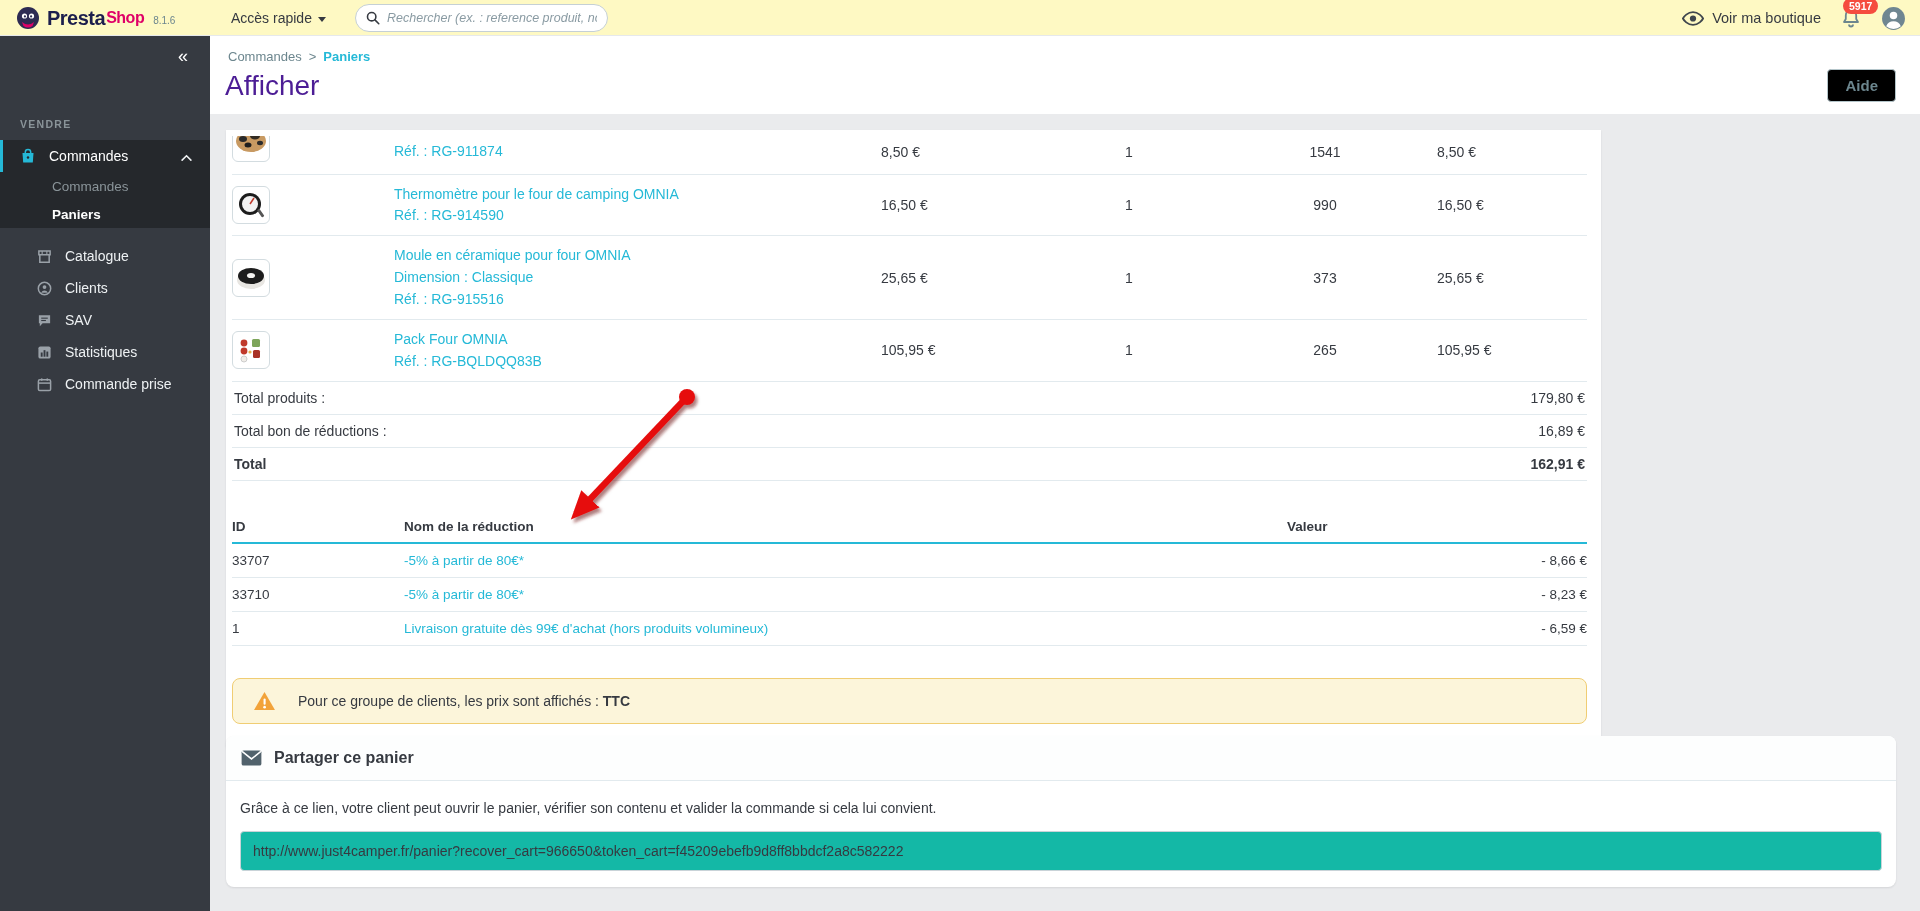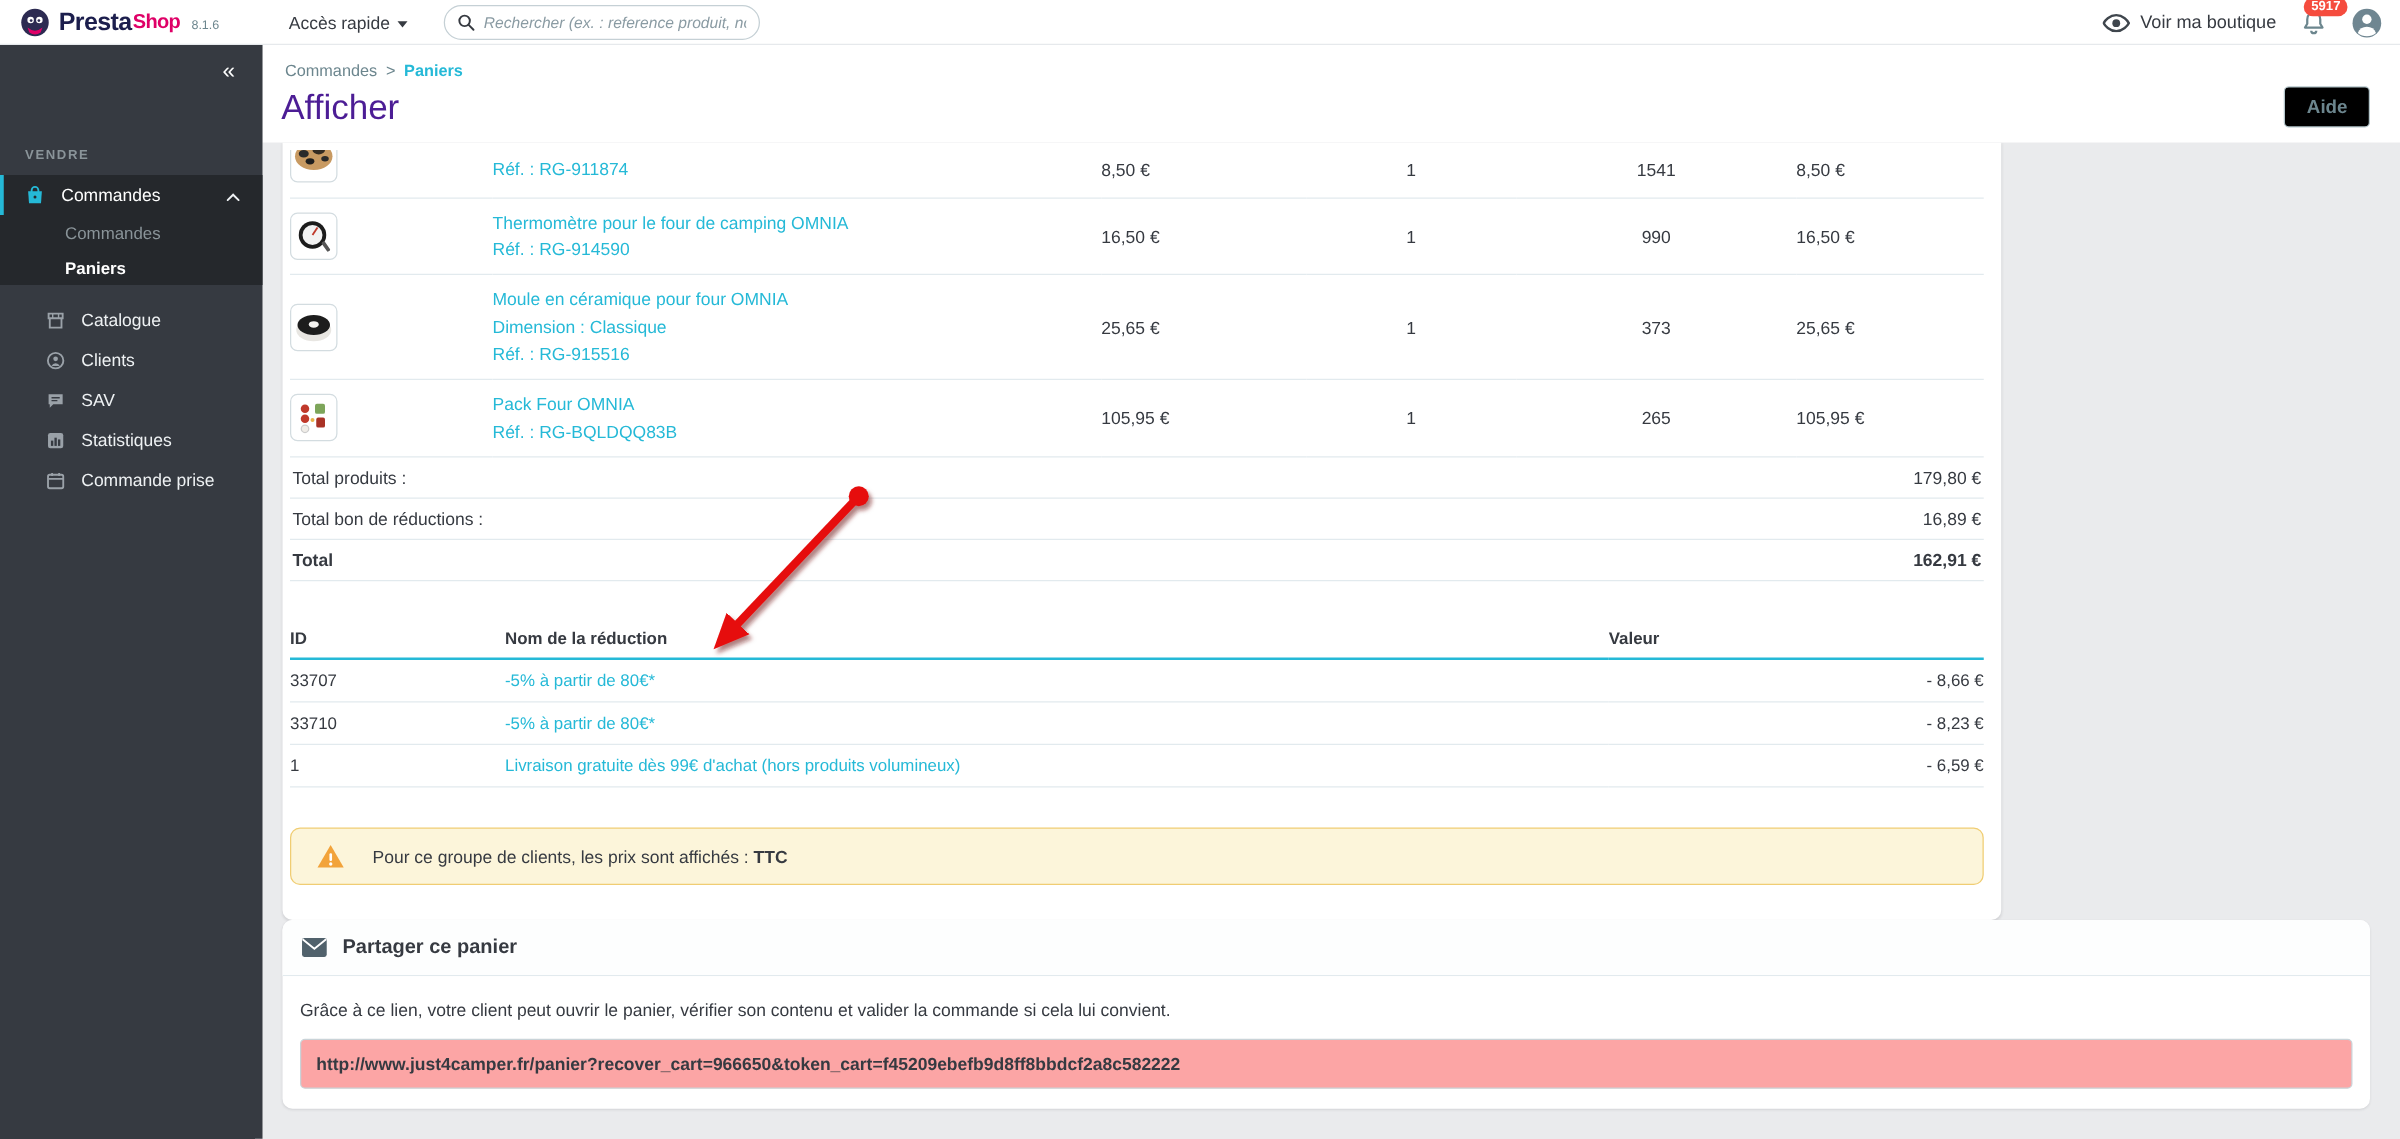--- a/index.html
+++ b/index.html
@@ -1,20 +1,20 @@
 <!DOCTYPE html>
 <html><head>
 <meta charset="utf-8">
 <style>
   * { margin:0; padding:0; box-sizing:border-box; }
   html,body { width:1920px; height:911px; overflow:hidden; background:#eaebed;
     font-family:"Liberation Sans", sans-serif; color:#363a41; }
 
   
-  .topbar { position:absolute; left:0; top:0; width:1920px; height:36px; background:#ffffff;
+  .topbar { position:absolute; left:0; top:0; width:1920px; height:36px; background:#fef9c3;
     border-bottom:1px solid #e6e9ec; z-index:30; }
   .brand { position:absolute; left:16px; top:0; height:36px; display:flex; align-items:center; gap:7px; }
   .brand-presta { font-size:20px; font-weight:bold; color:#1c1e4d; letter-spacing:-0.5px; }
   .brand-shop   { font-size:16px; font-weight:bold; color:#df0067; letter-spacing:-0.5px; margin-left:-6px; }
   .brand-version{ font-size:10px; color:#6c868e; margin-left:2px; margin-top:4px; }
   .quick-access { position:absolute; left:231px; top:0; height:36px; display:flex; align-items:center;
     gap:6px; font-size:14px; color:#363a41; cursor:pointer; }
   .quick-caret { width:0; height:0; border-left:4px solid transparent; border-right:4px solid transparent;
     border-top:5px solid #363a41; margin-top:2px; }
   .search-box { position:absolute; left:355px; top:4px; width:253px; height:28px; border:1px solid #c5d0d5;
@@ -51,21 +51,21 @@
   .breadcrumb .crumb-link { color:#6c868e; cursor:pointer; }
   .breadcrumb .crumb-active { color:#25b9d7; font-weight:bold; cursor:pointer; }
   .page-title { position:absolute; left:15px; top:34px; font-size:28px; color:#4c1d95; font-weight:400; }
   .help-btn { position:absolute; right:24px; top:33px; padding:7px 17px; border:1px solid #b4c5ca;
     border-radius:4px; background:#000000; color:#6c868e; font-size:15px; font-weight:bold; cursor:pointer;
     font-family:"Liberation Sans", sans-serif; }
 
   
   .content { position:absolute; left:210px; top:114px; width:1710px; height:797px; background:#eaebed; overflow:hidden; }
   .card { background:#fff; box-shadow:0 1px 2px rgba(54,58,65,.12); }
-  .card1 { position:absolute; left:16px; top:0; width:1375px; border-radius:0 0 8px 8px; padding:0 14px 28px 6px; }
+  .card1 { position:absolute; left:16px; top:16px; width:1375px; border-radius:0 0 8px 8px; padding:0 14px 28px 6px; }
   .card2 { position:absolute; left:16px; top:622px; width:1670px; border-radius:8px; }
 
   
   table.products { width:100%; border-collapse:collapse; table-layout:fixed; }
   table.products td { border-bottom:1px solid #e2eaee; vertical-align:middle; font-size:14px; padding:10px 0; }
   td.c-img { width:162px; } td.c-price { width:164px; } td.c-qty { width:168px; text-align:center; }
   td.c-stock { width:224px; text-align:center; } td.c-total { width:150px; }
   .prod-lines { display:flex; flex-direction:column; gap:3px; }
   .prod-link { color:#25b9d7; cursor:pointer; line-height:1.35; }
   .img-box { width:38px; height:38px; border:1px solid #d3dce0; border-radius:6px; background:#fff;
@@ -92,21 +92,21 @@
   .warning { margin-top:32px; background:#fcf5da; border:1px solid #f0cd73; border-radius:8px;
     height:46px; display:flex; align-items:center; gap:22px; padding:0 20px; font-size:14px; }
 
   
   .card2-header { display:flex; align-items:center; gap:12px; padding:13px 15px; border-bottom:1px solid #e2eaee;
     background:#fdfefe; border-radius:8px 8px 0 0; }
   .card2-title { font-size:16px; font-weight:bold; color:#363a41; }
   .card2-body { padding:19px 14px 16px 14px; }
   .share-desc { font-size:14px; color:#363a41; margin-bottom:15px; }
   .share-url { width:100%; height:40px; border:1px solid #c9d3d8; border-radius:4px; padding:0 12px;
-    font-size:14px; color:#363a41; font-family:"Liberation Sans", sans-serif; background:#fca5a5; outline:none;font-weight:bold; }
+    font-size:14px; color:#363a41; font-family:"Liberation Sans", sans-serif; background:#14b8a6; outline:none; }
 
   
   .arrow-overlay { position:absolute; left:0; top:0; width:1920px; height:911px; pointer-events:none; z-index:50; }
 </style>
 </head>
 <body>
 
 <div class="topbar">
   <div class="brand">
     <svg width="24" height="24" viewBox="0 0 24 24">

